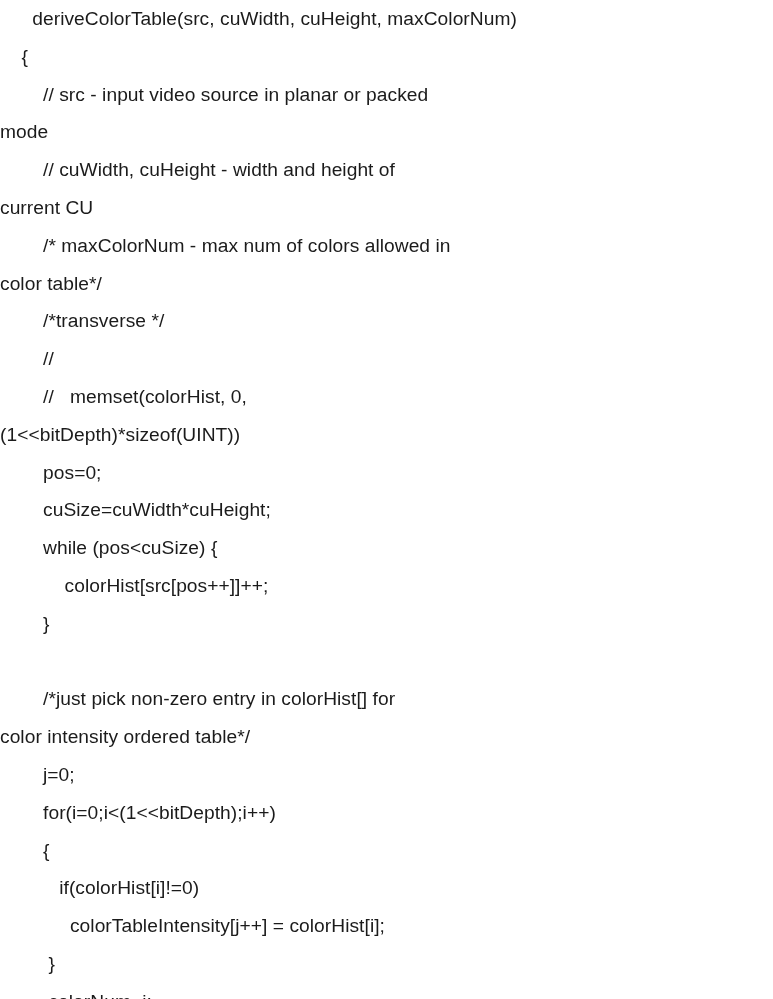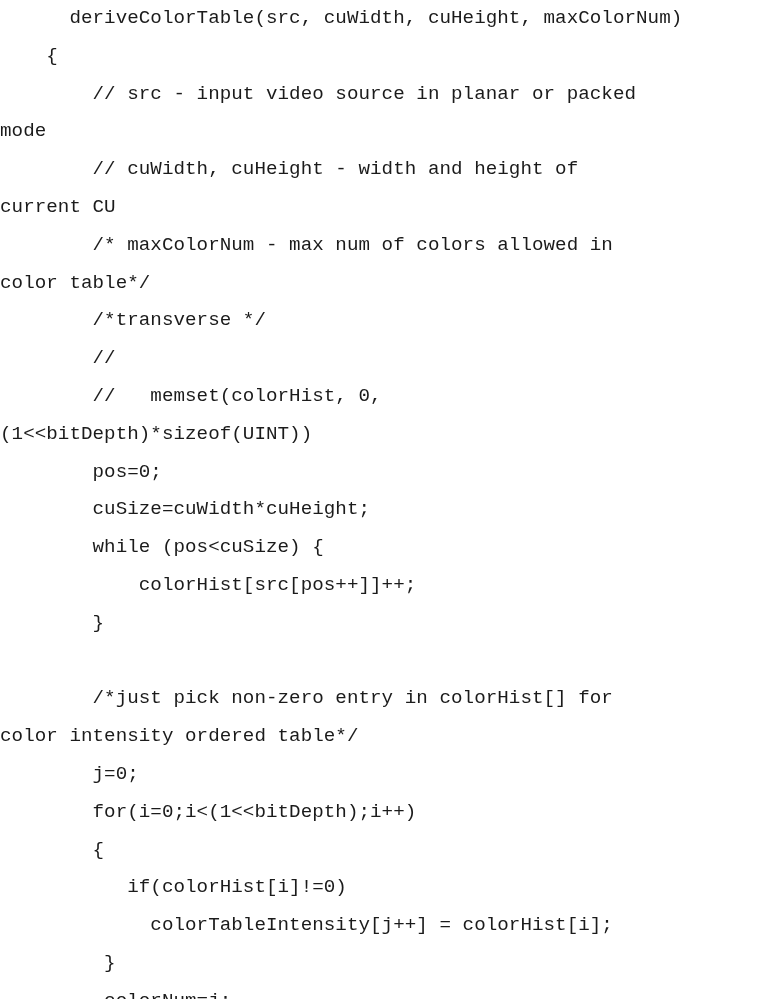--- a/index.html
+++ b/index.html
@@ -24,21 +24,21 @@
     position: absolute;
     left: 0;
     top: 0;
     width: 773px;
     padding: 0;
     margin: 0;
   }
   .code-line {
     display: block;
     white-space: pre;
-    font-family: Liberation Mono, monospace;
+    font-family: Liberation Sans, sans-serif;
     font-size: 19.2px;
     line-height: 37.8px;
     color: #1b1b1b;
     letter-spacing: 0.05px;
     height: 37.8px;
     overflow: visible;
   }
   .code-line.blank {
     color: transparent;
   }

